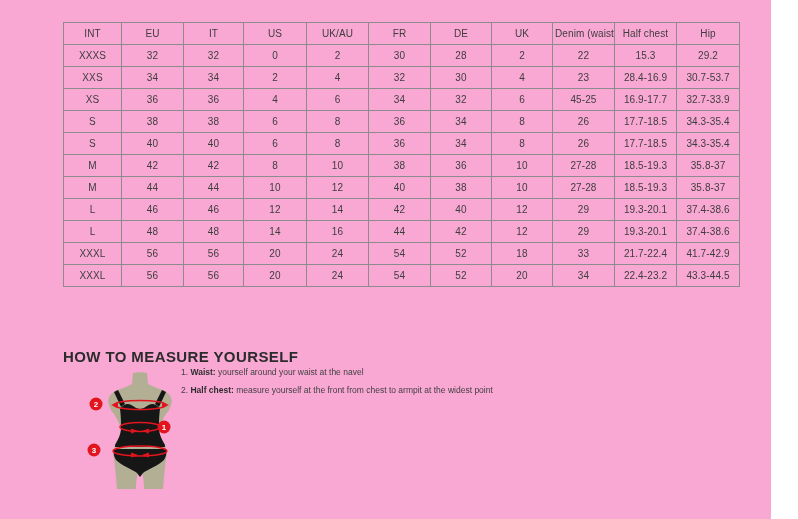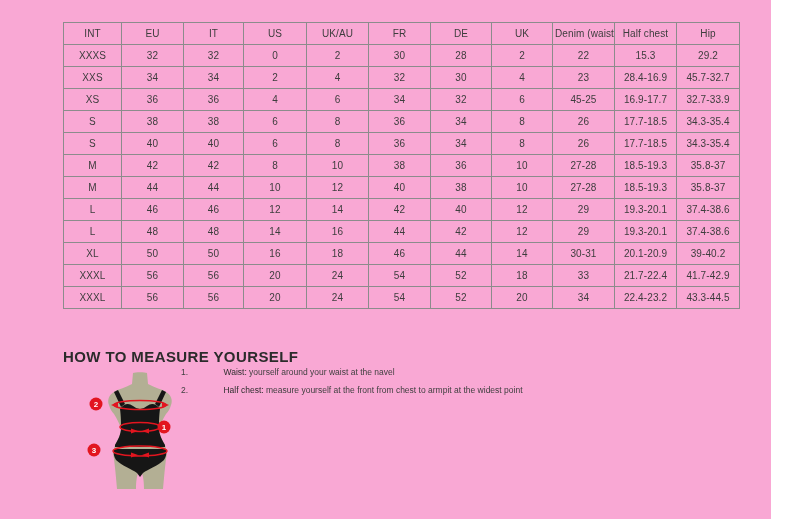--- a/index.html
+++ b/index.html
@@ -58,23 +58,22 @@
     list-style: none;
   }
   ol.steps li {
     font-size: 8.5px;
     line-height: 9px;
     color: #3f3f3f;
     margin: 0 0 9px 0;
     white-space: nowrap;
   }
   ol.steps li strong {
-    font-weight: 400;
+    font-weight: 700;
     color: #2e2e2e;
-    margin-left: 33px;
   }
 </style>
 </head>
 <body>
 
 <div class="page">
 
   <table class="size-table">
     <colgroup>
       <col style="width:58px">
@@ -122,21 +121,21 @@
           <td>XXS</td>
           <td>34</td>
           <td>34</td>
           <td>2</td>
           <td>4</td>
           <td>32</td>
           <td>30</td>
           <td>4</td>
           <td>23</td>
           <td>28.4-16.9</td>
-          <td>45.7-32.7</td>
+          <td>30.7-53.7</td>
         </tr>
         <tr>
           <td>XS</td>
           <td>36</td>
           <td>36</td>
           <td>4</td>
           <td>6</td>
           <td>34</td>
           <td>32</td>
           <td>6</td>
@@ -216,33 +215,20 @@
           <td>14</td>
           <td>16</td>
           <td>44</td>
           <td>42</td>
           <td>12</td>
           <td>29</td>
           <td>19.3-20.1</td>
           <td>37.4-38.6</td>
         </tr>
         <tr>
-          <td>XL</td>
-          <td>50</td>
-          <td>50</td>
-          <td>16</td>
-          <td>18</td>
-          <td>46</td>
-          <td>44</td>
-          <td>14</td>
-          <td>30-31</td>
-          <td>20.1-20.9</td>
-          <td>39-40.2</td>
-        </tr>
-        <tr>
           <td>XXXL</td>
           <td>56</td>
           <td>56</td>
           <td>20</td>
           <td>24</td>
           <td>54</td>
           <td>52</td>
           <td>18</td>
           <td>33</td>
           <td>21.7-22.4</td>

